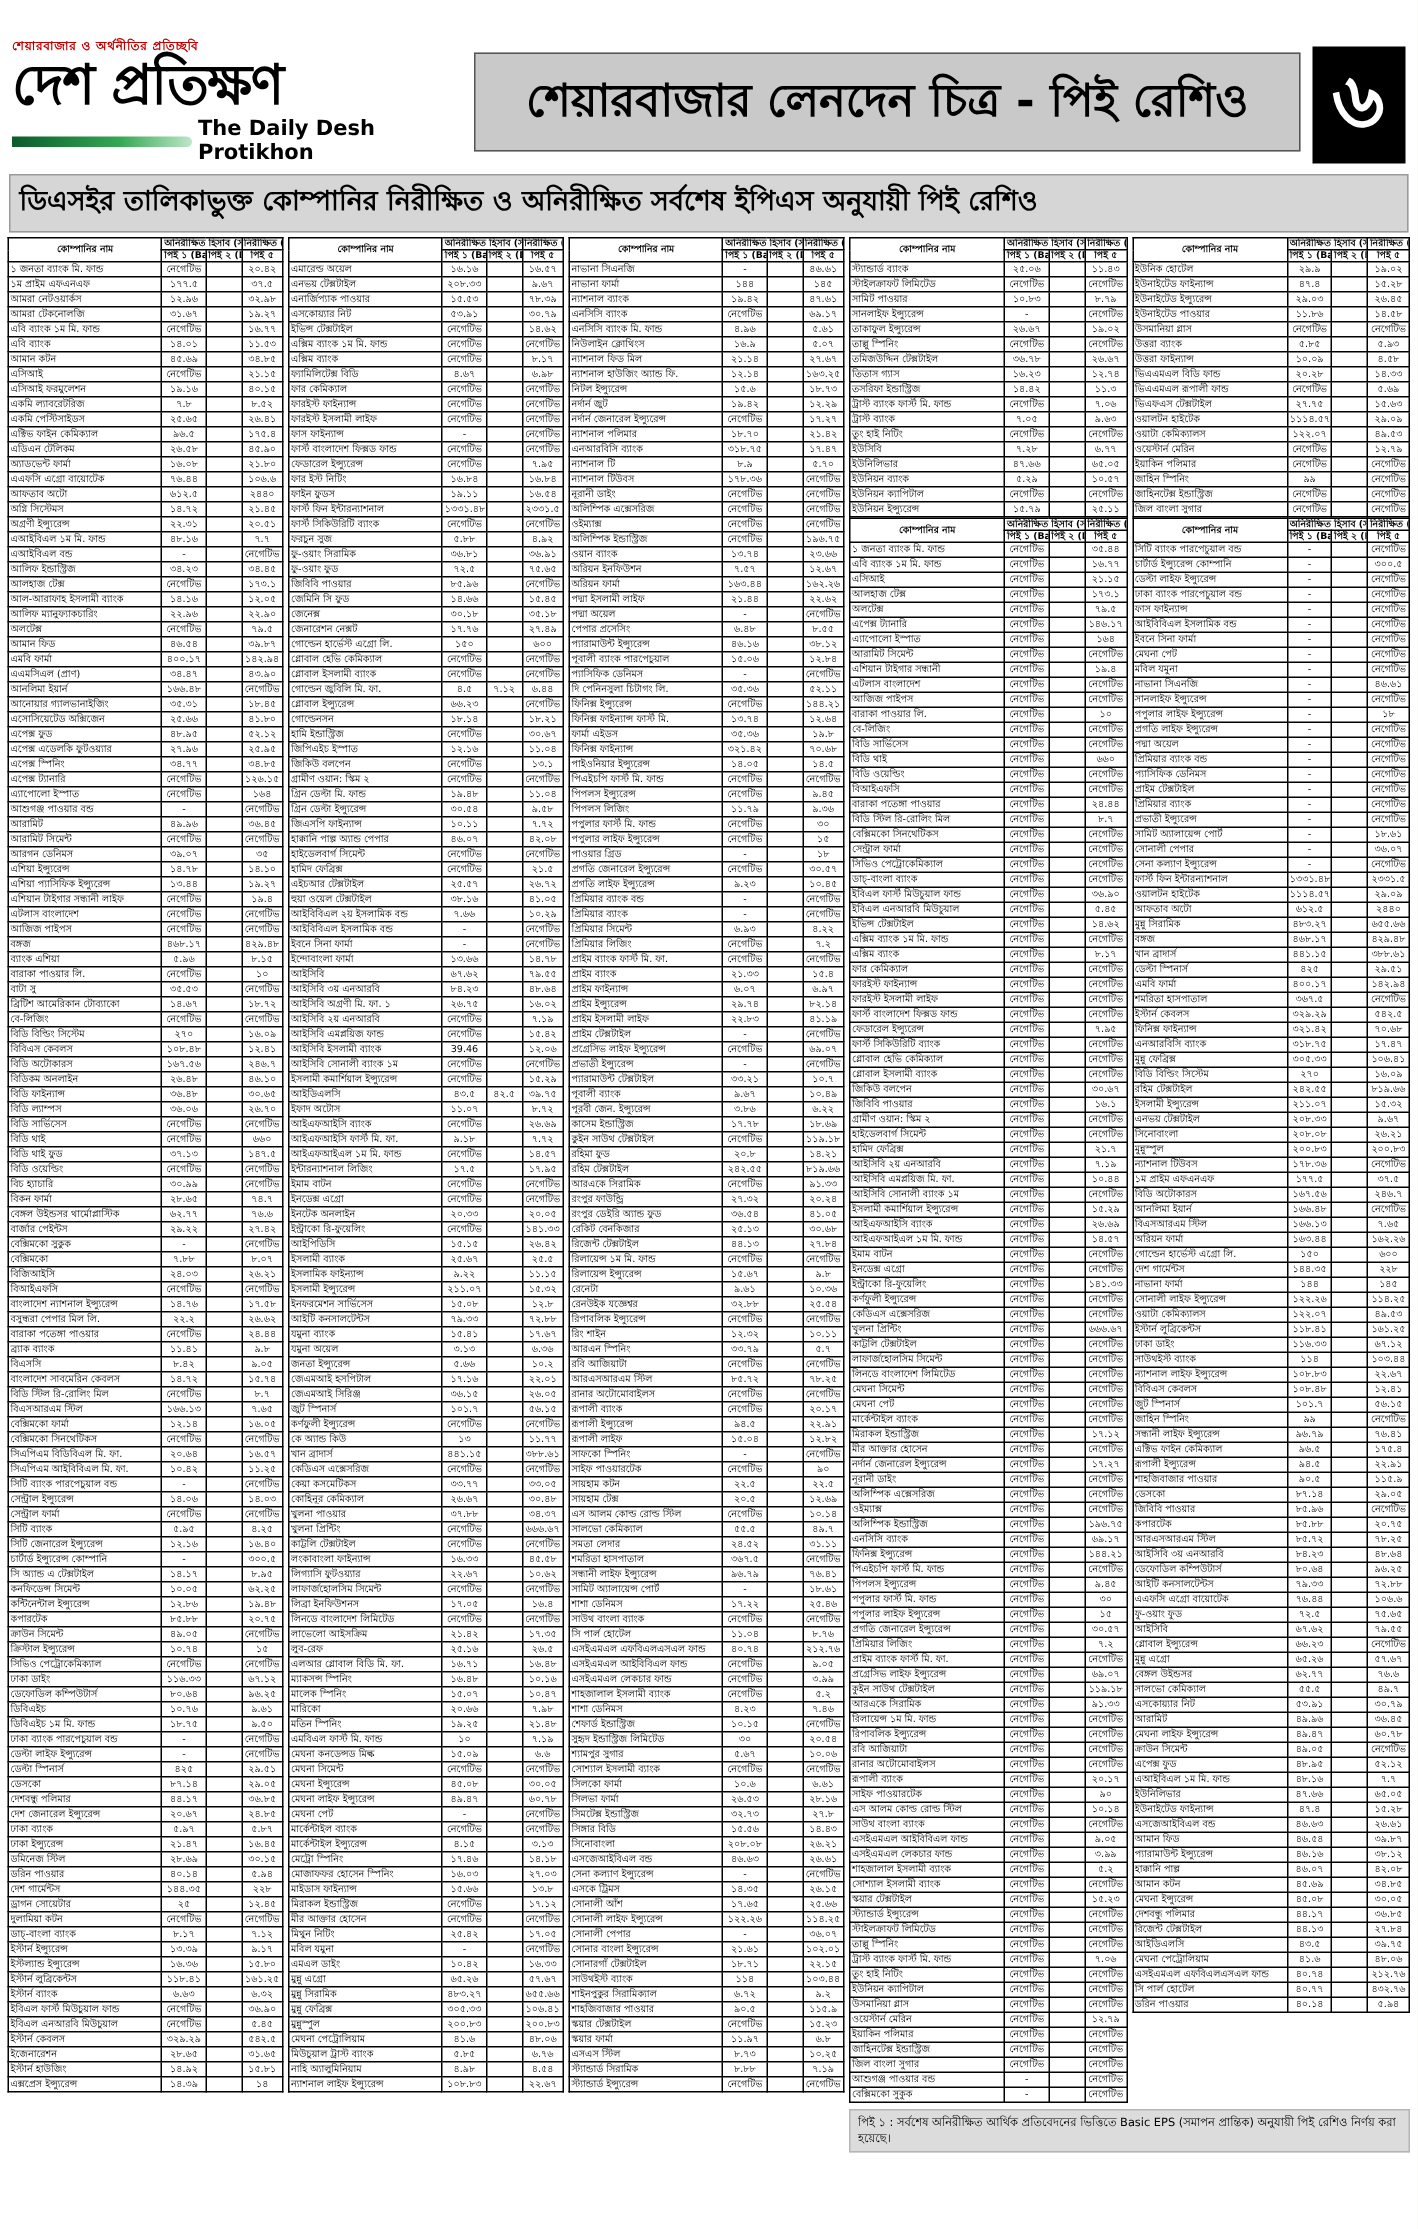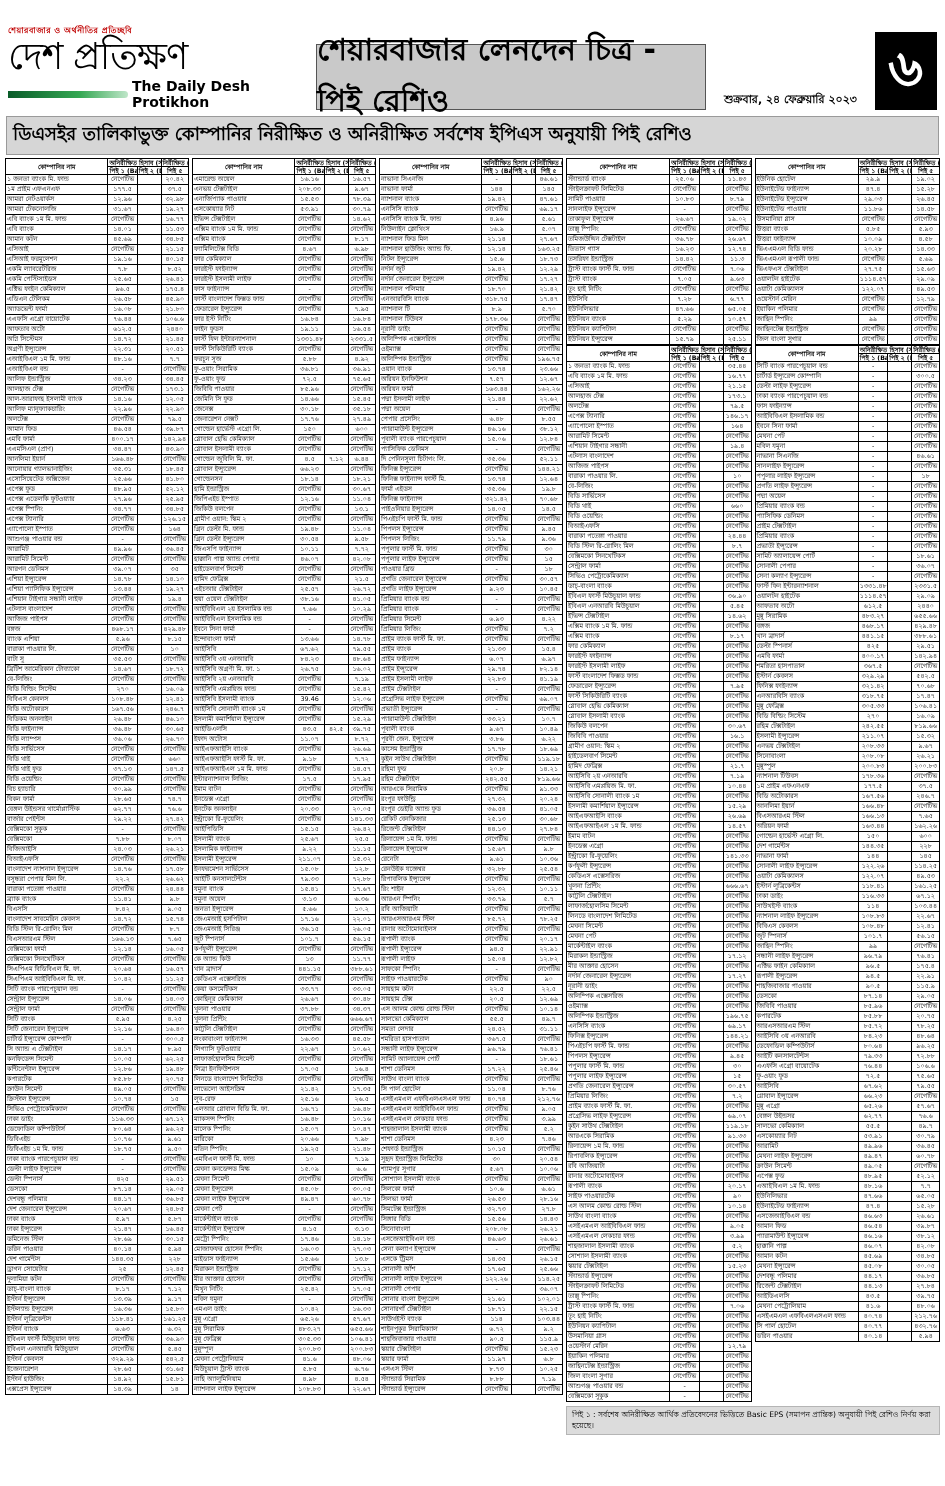--- a/index.html
+++ b/index.html
@@ -1,22 +1,22 @@
 <!DOCTYPE html>
 <html><head>
 <meta charset="utf-8">
 <style>
   html,body{margin:0;padding:0;}
   body{width:945px;height:1486px;background:#f4f3ef;font-family:"DejaVu Sans",sans-serif;color:#000;position:relative;}
   .page{width:945px;height:1486px;background:#fff;overflow:hidden;}
   
-  .hdr{display:flex;align-items:flex-end;padding:24px 8px 2px 8px;gap:8px;}
+  .hdr{display:flex;align-items:center;padding:24px 8px 2px 8px;gap:8px;}
   .masthead{width:300px;}
   .mast-tag{color:#c00000;font-size:8px;font-weight:bold;letter-spacing:.5px;}
-  .mast-name{font-size:37px;font-weight:normal;line-height:40px;letter-spacing:-1px;}
+  .mast-name{font-size:37px;font-weight:bold;line-height:40px;letter-spacing:-1px;}
   .mast-sub{display:flex;align-items:center;gap:4px;margin-top:1px;}
   .mast-swoosh{height:7px;flex:0 0 120px;background:linear-gradient(90deg,#0a5c2a,#35a853 60%,#bfe6c9);border-radius:0 4px 4px 0;}
   .mast-sub-text{font-size:14px;font-weight:bold;}
   .title-box{flex:1;background:#c9c9c9;border:1px solid #555;display:flex;align-items:center;justify-content:center;margin-top:2px;height:64px;}
   .title-box .t{font-size:30px;font-weight:bold;}
   .date-wrap{display:flex;align-items:center;margin-top:14px;}
   .date{font-size:11px;font-weight:bold;white-space:nowrap;padding:0 10px;}
   .pagebox{width:62px;height:78px;background:#000;color:#fff;display:flex;align-items:center;justify-content:center;margin-top:6px;}
   .pagebox .n{font-size:52px;font-weight:bold;transform:rotate(-8deg);}
   
@@ -56,23 +56,20 @@
       <div class="mast-tag">শেয়ারবাজার ও অর্থনীতির প্রতিচ্ছবি</div>
       <div class="mast-name">দেশ প্রতিক্ষণ</div>
       <div class="mast-sub">
         <span class="mast-swoosh"></span>
         <span class="mast-sub-text">The Daily Desh Protikhon</span>
       </div>
     </div>
     <div class="title-box">
       <span class="t">শেয়ারবাজার লেনদেন চিত্র - পিই রেশিও</span>
     </div>
-    <div class="date-wrap">
-      <span class="date">শুক্রবার, ২৪ ফেব্রুয়ারি ২০২৩</span>
-    </div>
     <div class="pagebox">
       <span class="n">৬</span>
     </div>
   </div>
 
   <div class="sec1bar">ডিএসইর তালিকাভুক্ত কোম্পানির নিরীক্ষিত ও অনিরীক্ষিত সর্বশেষ ইপিএস অনুযায়ী পিই রেশিও</div>
 
   <div class="main">
     <div class="colwrap">
         <table class="pe">

